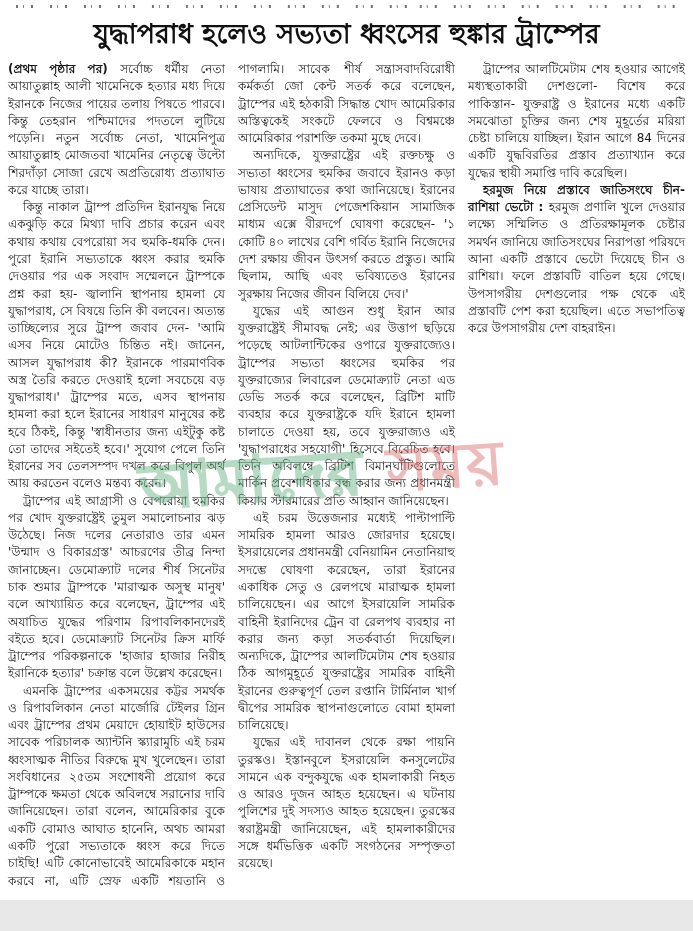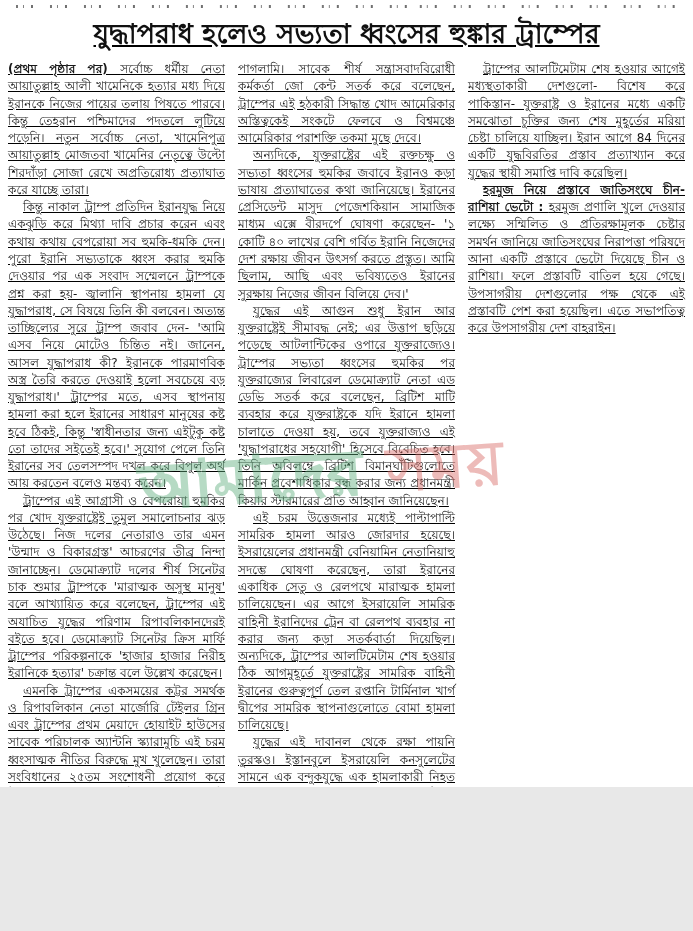--- a/index.html
+++ b/index.html
@@ -1,20 +1,19 @@
 <!DOCTYPE html>
 <html lang="bn" style="--wm-green: #5fae7d; --wm-red: #d96a66;"><head>
 <meta charset="utf-8">
 <style>
   html,body{margin:0;padding:0;background:#e8e8e8;}
   .page{
-    width:693px;height:787px;background:#ffffff;position:relative;
+    width:693px;height:900px;background:#ffffff;position:relative;
     overflow:hidden;margin:0 auto;
     font-family:"DejaVu Sans","Liberation Serif",sans-serif;
-    text-decoration:underline;
   }
   
   .top-clip{
     height:8px;margin:0 10px 2px 10px;opacity:.75;
     background:repeating-linear-gradient(90deg,
       transparent 0 6px,#4a4a4a 6px 8px,transparent 8px 13px,
       #5a5a5a 13px 14px,transparent 14px 21px,#3f3f3f 21px 23px,
       transparent 23px 34px);
     background-size:60% 3px;background-position:0 100%;background-repeat:repeat-x;
   }

